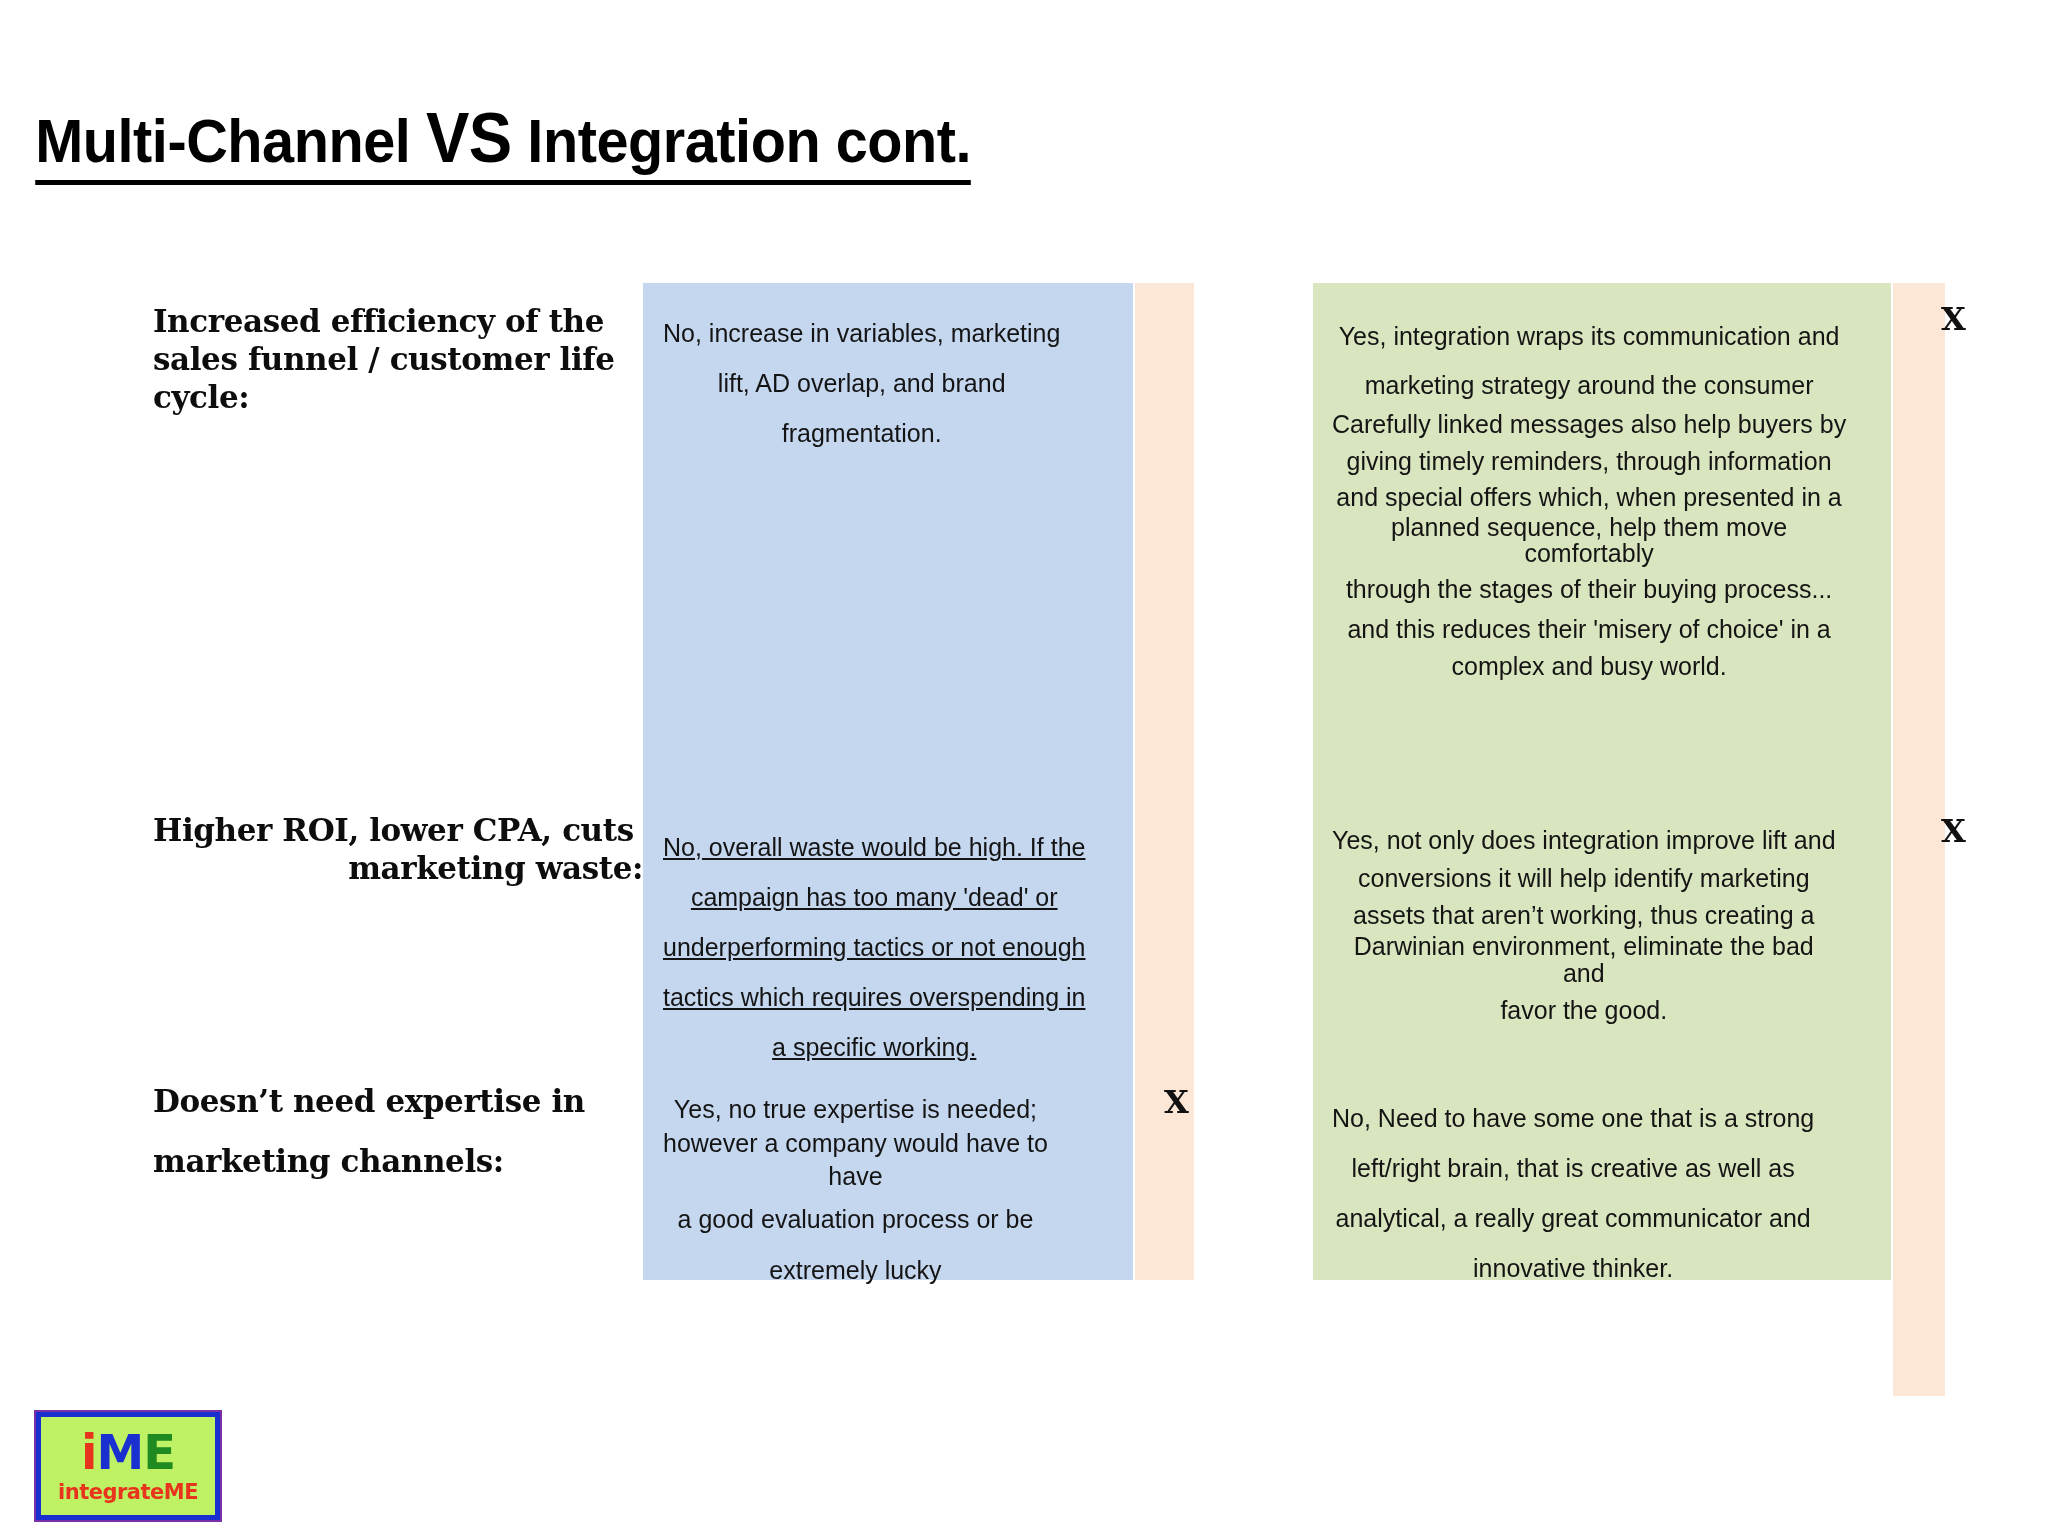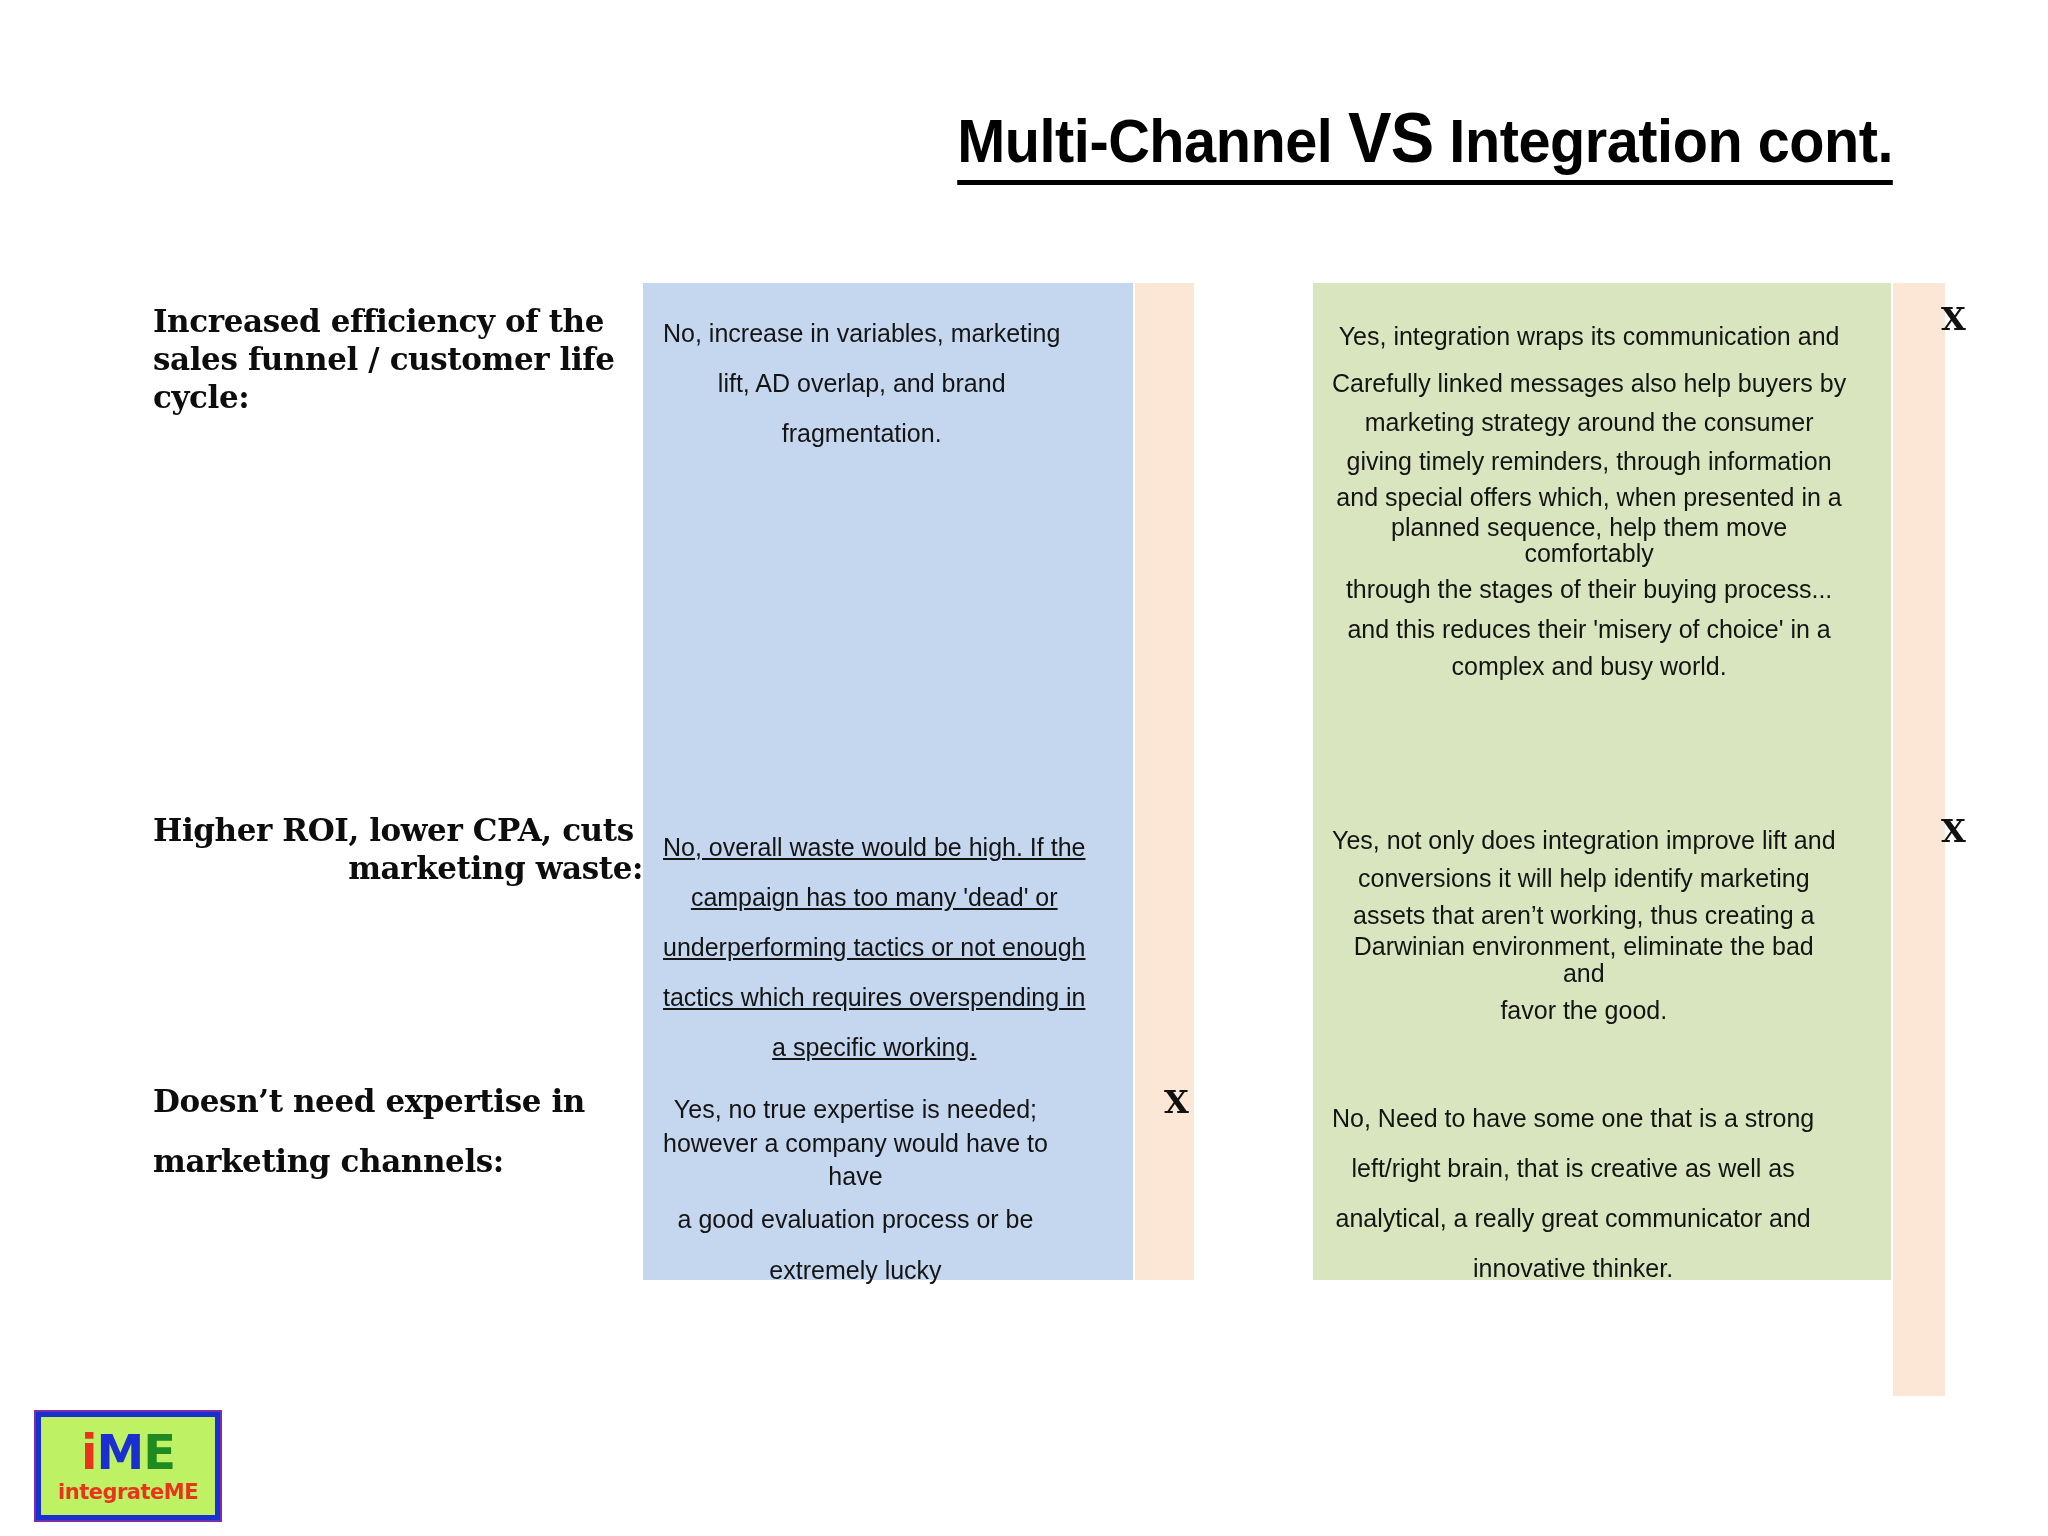--- a/index.html
+++ b/index.html
@@ -21,28 +21,27 @@
     inset: 0;
     background: #ffffff;
   }
 
   
   .title {
     position: absolute;
     left: 0;
     top: 98px;
     width: 1892px;
-    text-align: right;
+    text-align: left;
     font-family: "Liberation Sans Narrow", "Liberation Sans", sans-serif;
     font-size: 62px;
     font-weight: bold;
     color: #000000;
     letter-spacing: -0.5px;
     white-space: nowrap;
-    padding-left: 36px;
   }
   .title .ul {
     display: inline-block;
     border-bottom: 5px solid #000000;
     padding-bottom: 2px;
     transform: scaleX(0.93);
     transform-origin: center;
   }
   .title .vs {
     font-size: 70px;
@@ -214,22 +213,22 @@
     <span class="ln" style="line-height:1.34">have</span>
     <span class="ln" style="line-height:2.05">a good  evaluation  process or be</span>
     <span class="ln" style="line-height:2.05">extremely lucky</span>
   </div>
 
   <div class="box box-green" id="green-0"></div>
   <div class="box" id="peach-right"></div>
 
   <div class="box" id="green-0-text">
     <span class="ln" style="line-height:2.28">Yes, integration wraps its communication  and</span>
+    <span class="ln" style="line-height:1.62"> marketing strategy around the consumer</span>
     <span class="ln" style="line-height:1.48">Carefully linked messages also help buyers by</span>
-    <span class="ln" style="line-height:1.62"> marketing strategy around the consumer</span>
     <span class="ln" style="line-height:1.48">giving timely reminders, through information</span>
     <span class="ln" style="line-height:1.38">and special offers which,  when presented in a</span>
     <span class="ln" style="line-height:1.05">planned sequence, help them move</span>
     <span class="ln" style="line-height:1.05">comfortably</span>
     <span class="ln" style="line-height:1.78">through the  stages of their buying process...</span>
     <span class="ln" style="line-height:1.47">and this reduces their  'misery of choice'  in a</span>
     <span class="ln" style="line-height:1.47">complex and busy world.</span>
   </div>
 
   <div class="box" id="green-1-text">

